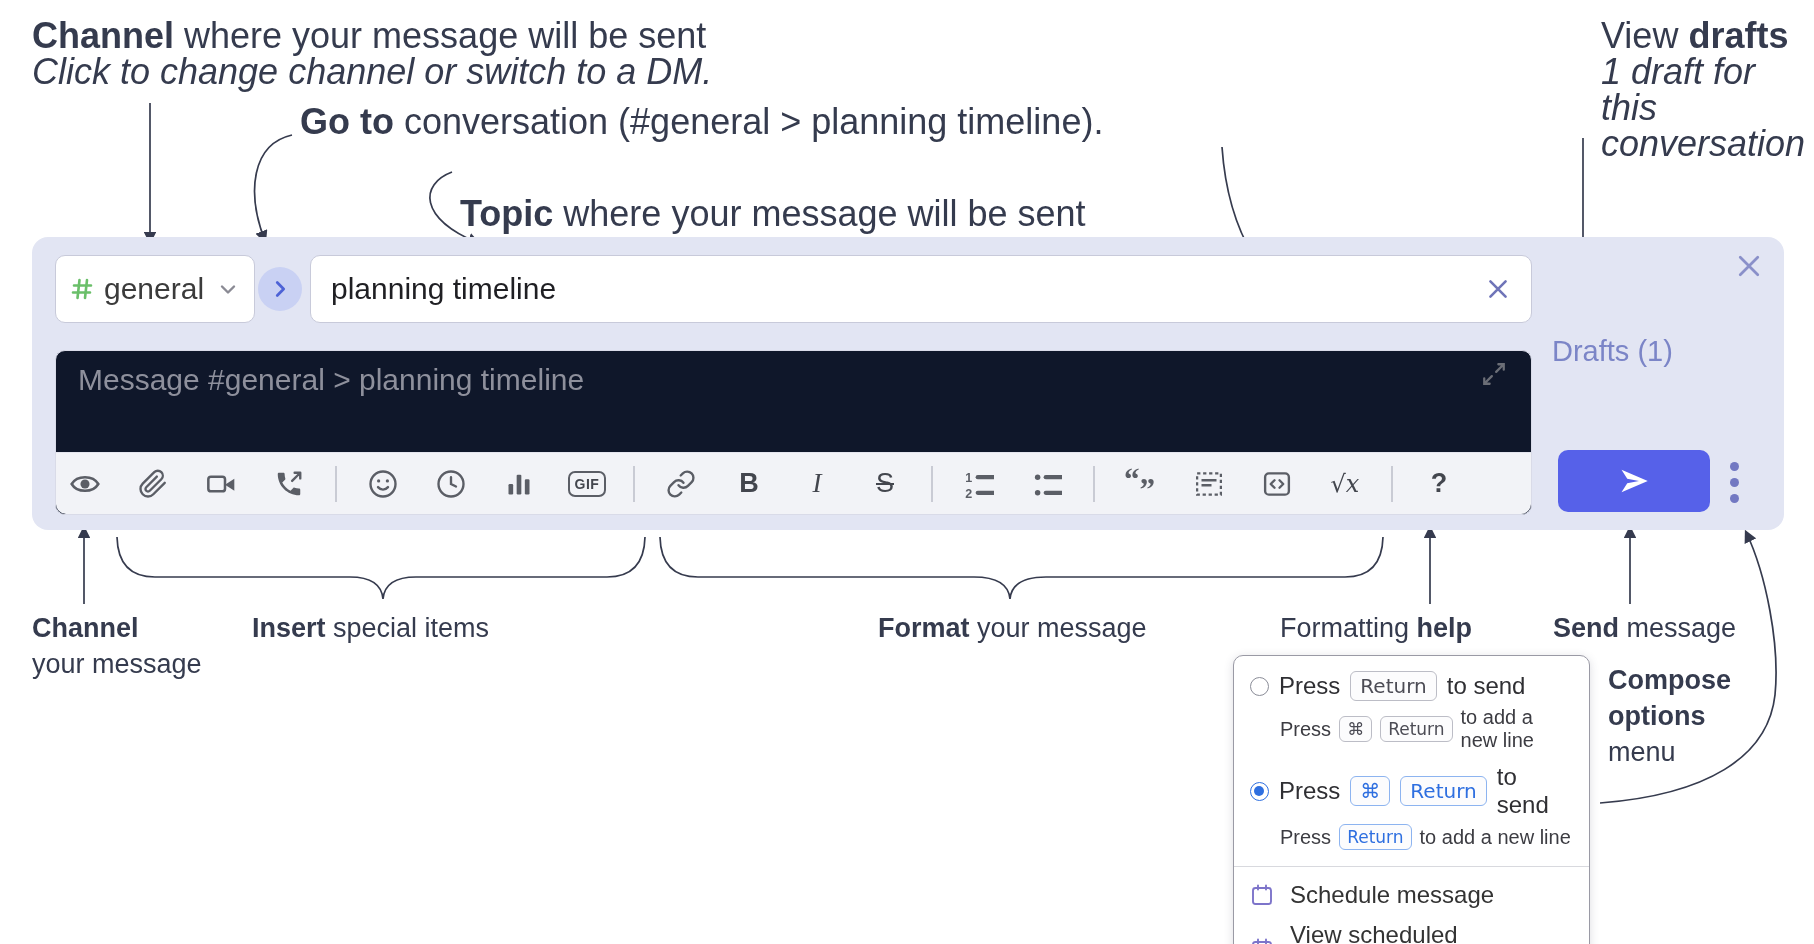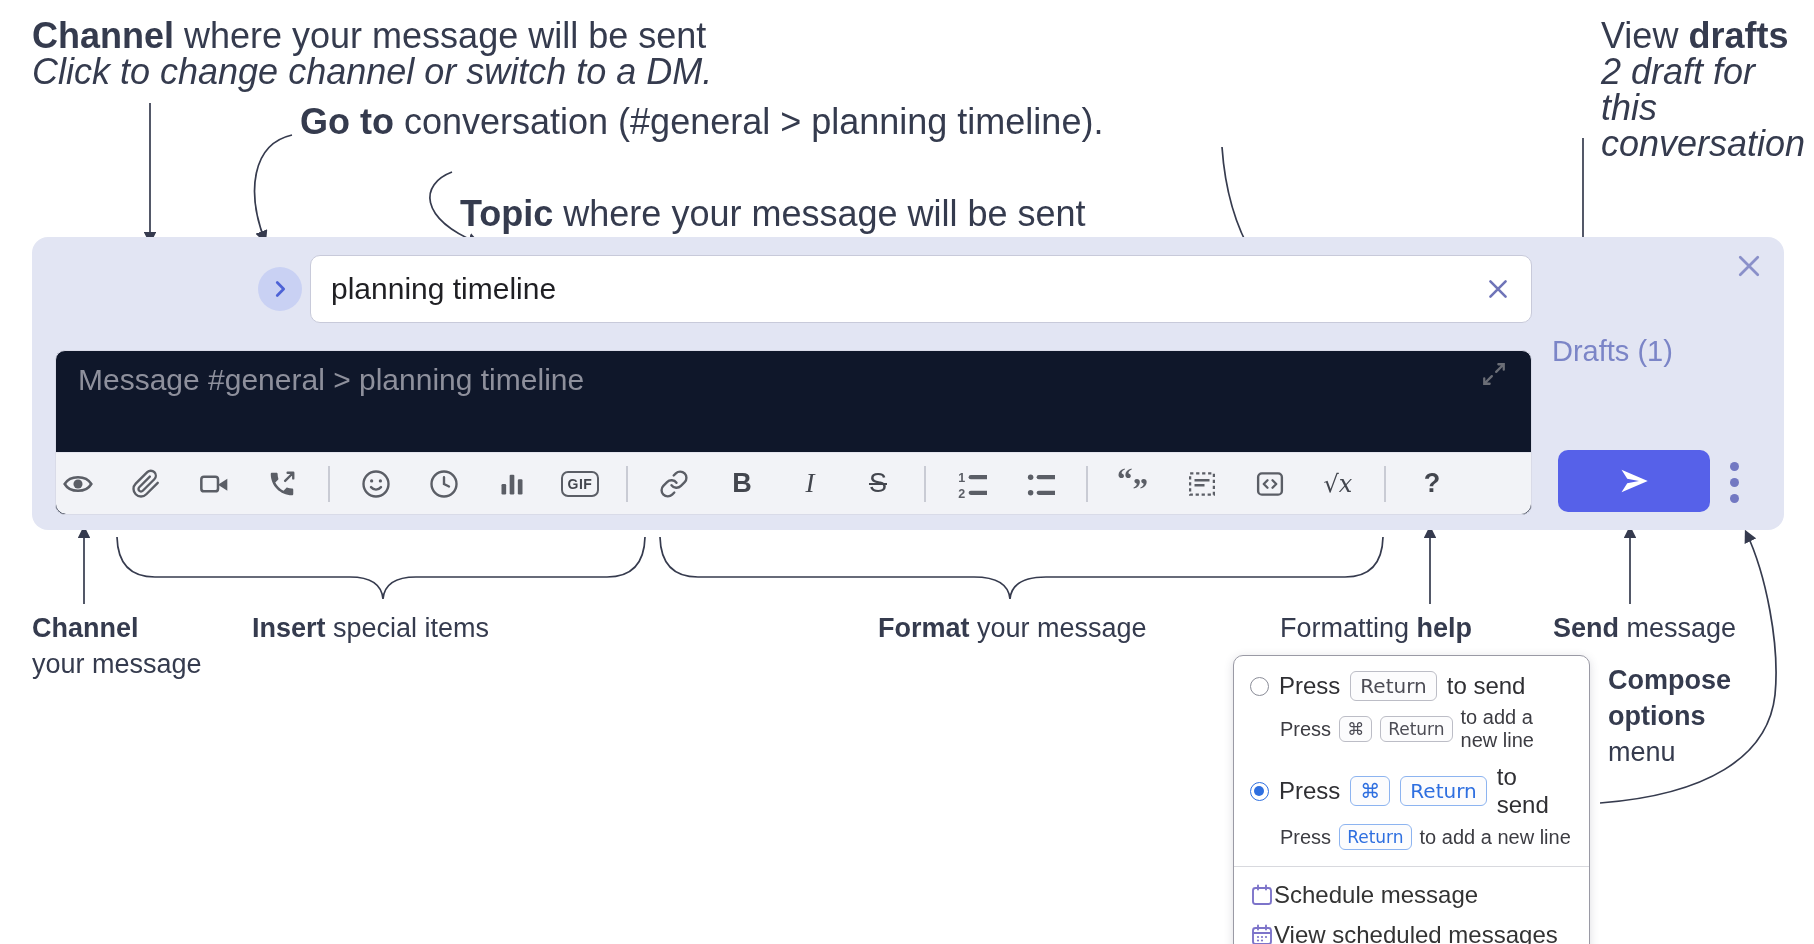--- a/index.html
+++ b/index.html
@@ -30,21 +30,21 @@
   .box-close{position:absolute;right:18px;top:12px;width:34px;height:34px;}
   .drafts-link{position:absolute;left:1520px;top:98px;font-size:29px;color:#7b85c7;cursor:pointer;}
 
   .message-panel{position:absolute;left:23px;top:113px;width:1477px;height:165px;background:#0f172a;
                  border:1px solid #d9dbe8;border-radius:10px;box-sizing:border-box;overflow:hidden;}
   .placeholder{position:absolute;left:22px;top:12px;font-size:30px;color:#8e909c;}
   .expand-ic{position:absolute;right:22px;top:8px;width:30px;height:30px;}
 
   .toolbar{position:absolute;left:0;bottom:0;width:100%;height:62px;background:#f2f3f7;
            border-top:1px solid #e4e5ee;border-radius:0 0 10px 10px;display:flex;
-           align-items:center;box-sizing:border-box;gap:24px;}
+           align-items:center;padding-left:7px;box-sizing:border-box;gap:24px;}
   .tb{width:44px;height:44px;flex:0 0 auto;display:flex;align-items:center;justify-content:center;
       color:#5b5e66;cursor:pointer;}
   .tb-div{width:2px;height:36px;background:#c9cbd4;flex:0 0 auto;}
   .tb-text{font-size:27px;color:#43464e;}
   .tb-text.bold{font-weight:bold;}
   .tb-text.ital{font-style:italic;font-family:"Liberation Serif","DejaVu Serif",serif;}
   .tb-text.strike{text-decoration:line-through;}
   .gif-badge{border:2.4px solid #5b5e66;border-radius:7px;font-size:14px;font-weight:bold;
              padding:3px 5px;color:#43464e;letter-spacing:0.5px;}
   .math-label{font-family:"DejaVu Serif","Liberation Serif",serif;font-style:italic;font-size:24px;color:#43464e;}
@@ -63,21 +63,21 @@
   .pp-sub{display:flex;align-items:center;gap:8px;padding:2px 16px 8px 46px;font-size:20px;color:#3c3c42;}
   .radio{width:19px;height:19px;border-radius:50%;border:1.6px solid #8b8d98;box-sizing:border-box;
          flex:0 0 auto;cursor:pointer;}
   .radio.sel{border-color:#2e6fe0;position:relative;}
   .radio.sel::after{content:"";position:absolute;left:3px;top:3px;width:10px;height:10px;border-radius:50%;background:#2e6fe0;}
   kbd{font-family:"DejaVu Sans","Liberation Sans",sans-serif;border:1px solid #bcbdc6;background:#fcfcfd;
       border-radius:6px;padding:0 9px;font-size:20px;line-height:28px;color:#4c4c55;display:inline-block;}
   .pp-sub kbd{font-size:17px;line-height:24px;padding:0 7px;}
   kbd.blue{color:#2e6fe0;border-color:#8db4f0;}
   .pp-divider{height:1px;background:#d8d9de;margin:8px 0;}
-  .pp-item{display:flex;align-items:center;gap:0;padding:6px 16px;font-size:24px;color:#333;cursor:pointer;}
+  .pp-item{display:flex;align-items:center;gap:16px;padding:6px 16px;font-size:24px;color:#333;cursor:pointer;}
   .pp-item svg{flex:0 0 auto;}
 
   .bottom-label{position:absolute;font-size:27px;line-height:36px;color:#353b4e;}
 </style>
 </head>
 <body>
 <div class="stage">
 
 <svg class="connectors" width="1814" height="944">
   <defs>
@@ -105,26 +105,39 @@
   <div class="it">Click to change channel or switch to a DM.</div>
 </div>
 <div class="ann" style="left:300px;top:104px;">
   <span class="b">Go to</span><span> conversation (#general &gt; planning timeline).</span>
 </div>
 <div class="ann" style="left:460px;top:148px;margin-top:48px;">
   <span class="b">Topic</span><span> where your message will be sent</span>
 </div>
 <div class="ann ann-right" style="left:1601px;top:18px;">
   <div><span>View </span><span class="b">drafts</span></div>
-  <div class="it">2 draft for</div>
+  <div class="it">1 draft for</div>
   <div class="it">this conversation</div>
 </div>
 
 <div class="compose-box">
 
+  <div class="chip">
+    <span style="display:flex;">
+      <svg width="24" height="24" viewBox="0 0 24 24" fill="none" stroke="#6abf69" stroke-width="2.6" stroke-linecap="round">
+        <path d="M9.5 3 L7.5 21 M17 3 L15 21 M4 8.5 H21 M3 15.5 H20"></path>
+      </svg>
+    </span>
+    <span class="chan-label">general</span>
+    <span style="display:flex;">
+      <svg width="24" height="24" viewBox="0 0 24 24" fill="none" stroke="#8a8a94" stroke-width="2.4" stroke-linecap="round" stroke-linejoin="round">
+        <polyline points="6,9.5 12,15.5 18,9.5"></polyline>
+      </svg>
+    </span>
+  </div>
 
   <div class="go-circle">
     <span style="display:flex;">
       <svg width="22" height="22" viewBox="0 0 24 24" fill="none" stroke="#4d62d6" stroke-width="3" stroke-linecap="round" stroke-linejoin="round">
         <polyline points="9,5 16,12 9,19"></polyline>
       </svg>
     </span>
   </div>
 
   <div class="topic-box">

